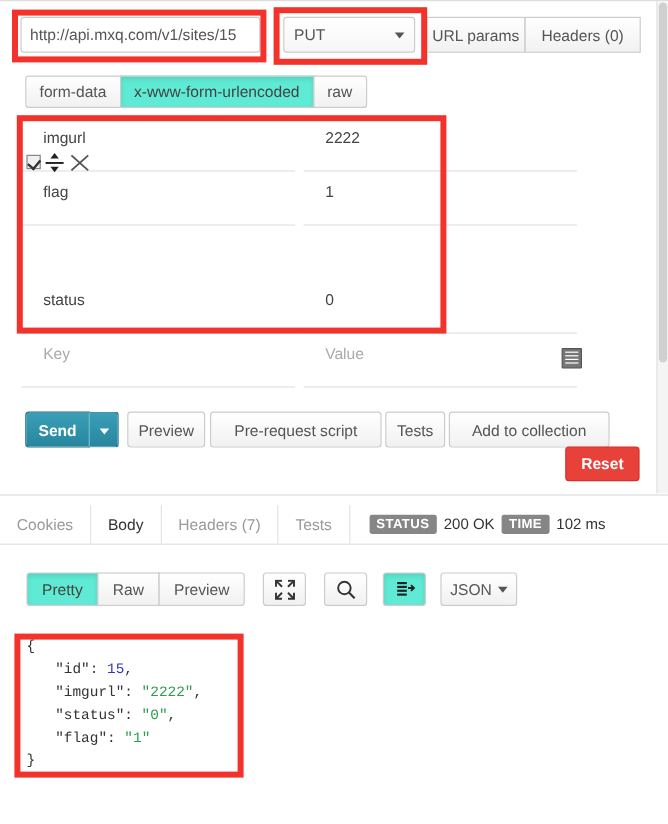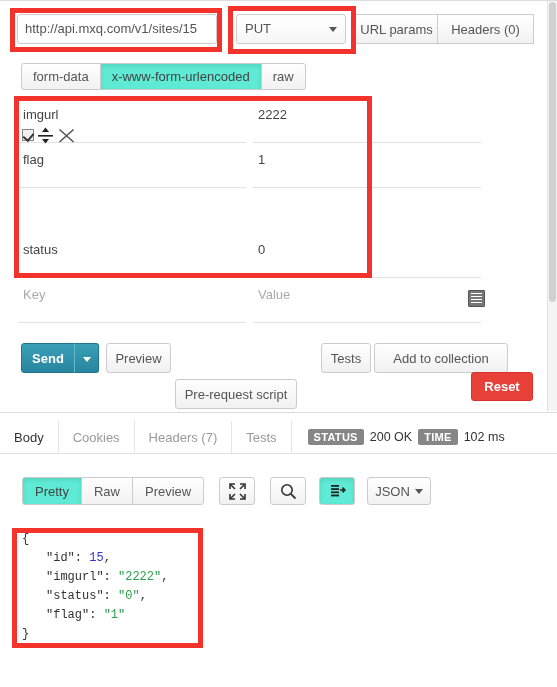--- a/index.html
+++ b/index.html
@@ -137,21 +137,21 @@
   .fd-key   { width: 235px; }
   .fd-value { width: 235px; }
   .fd-underline {
     position: absolute;
     left: 0; bottom: 0;
     width: 228px; height: 1px;
     background: #e2e2e2;
   }
   .fd-text {
     position: absolute;
-    left: 5px; top: 9px;
+    left: 18px; top: 9px;
     font-size: 13px;
     color: #444444;
     font-family: "Liberation Sans", sans-serif;
   }
   .fd-text.placeholder { color: #aaaaaa; }
 
   
   .fd-tools {
     position: absolute;
     left: 4px; top: -18px;
@@ -225,21 +225,21 @@
   .send-caret-btn::after {
     content: "";
     position: absolute;
     left: 8px; top: 13px;
     width: 0; height: 0;
     border-left: 4px solid transparent;
     border-right: 4px solid transparent;
     border-top: 5px solid #ffffff;
   }
   .preview-btn   { position: absolute; left: 106px; top: 343px; width: 65px; height: 30px; border-radius: 3px; }
-  .prereq-btn    { position: absolute; left: 175px; top: 343px; width: 122px; height: 30px; border-radius: 3px; margin-top: 36px; }
+  .prereq-btn    { position: absolute; left: 175px; top: 343px; width: 143px; height: 30px; border-radius: 3px; }
   .tests-btn     { position: absolute; left: 321px; top: 343px; width: 50px; height: 30px; border-radius: 3px; }
   .addcoll-btn   { position: absolute; left: 374px; top: 343px; width: 134px; height: 30px; border-radius: 3px; }
   .reset-btn {
     position: absolute;
     left: 471px; top: 372px;
     width: 62px; height: 29px;
     background: #e8413a;
     border: 1px solid #d6322b;
     border-radius: 3px;
     color: #ffffff;
@@ -458,22 +458,22 @@
 <div class="btn addcoll-btn">Add to collection</div>
 <div class="reset-btn">Reset</div>
 
 <div class="scrollbar-track">
   <div class="scrollbar-thumb"></div>
 </div>
 
 <div class="divider"></div>
 
 <div class="resp-tabs">
+  <div class="resp-tab">Cookies</div>
   <div class="resp-tab active">Body</div>
-  <div class="resp-tab">Cookies</div>
   <div class="resp-tab">Headers (7)</div>
   <div class="resp-tab">Tests</div>
   <div class="meta">
     <span class="badge">STATUS</span>
     <span>200 OK</span>
     <span class="badge">TIME</span>
     <span>102 ms</span>
   </div>
 </div>
 <div class="resp-tabs-underline"></div>

